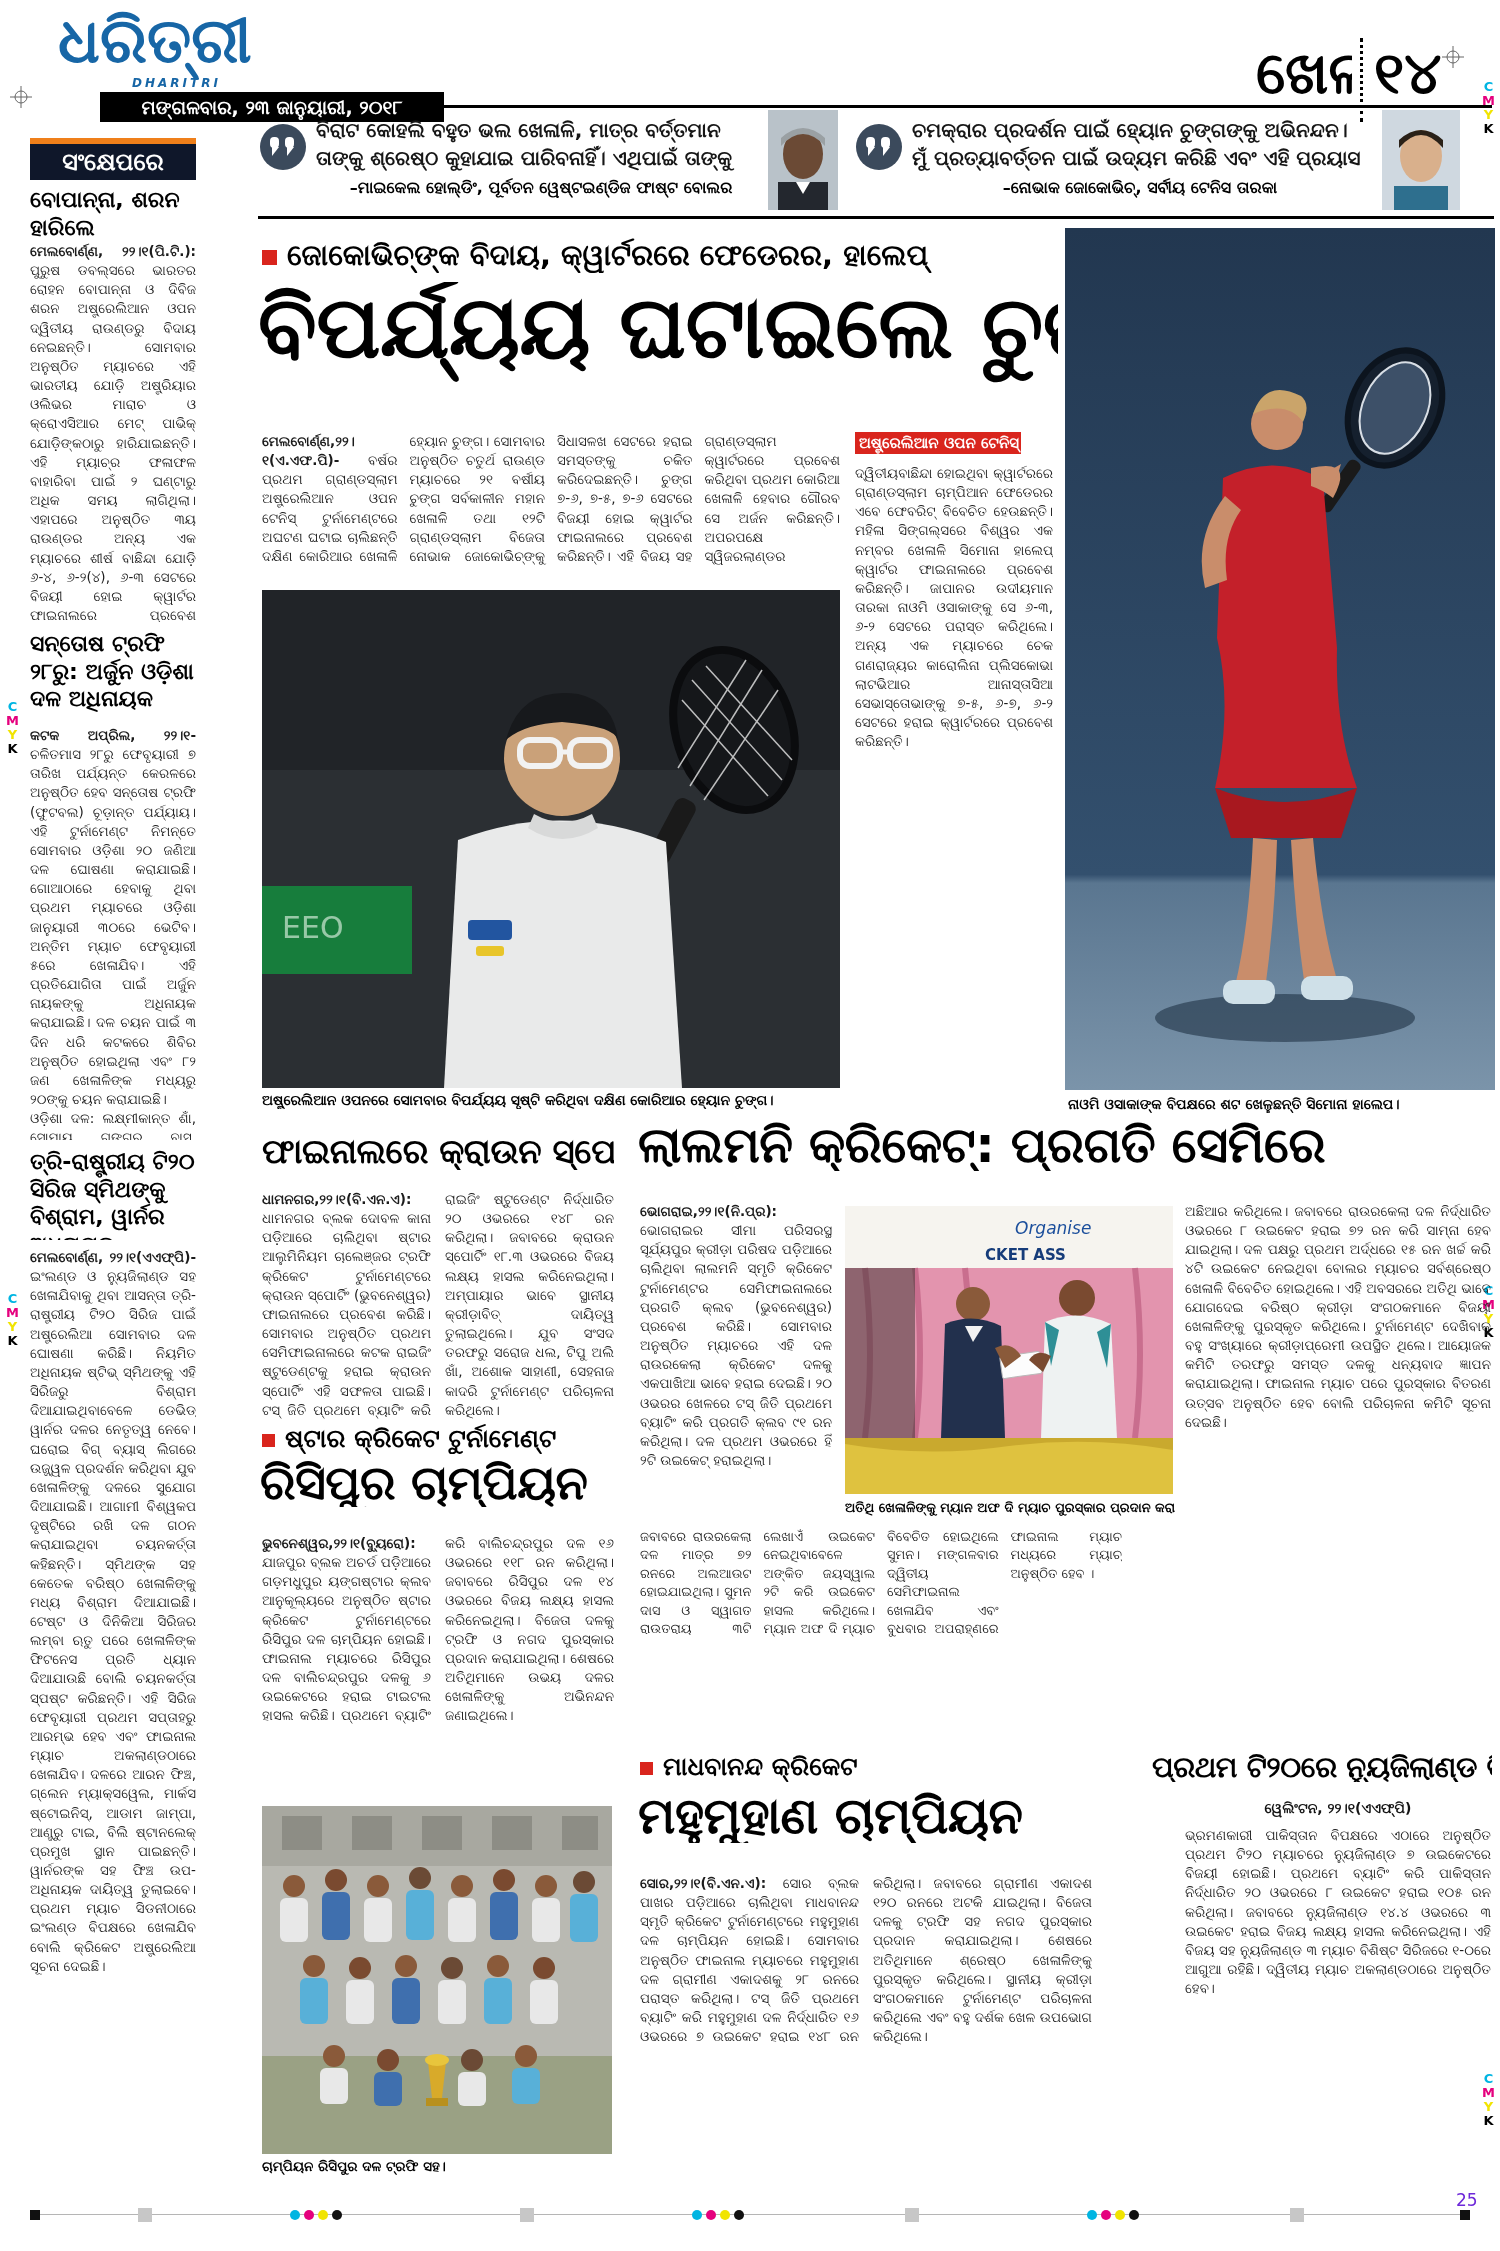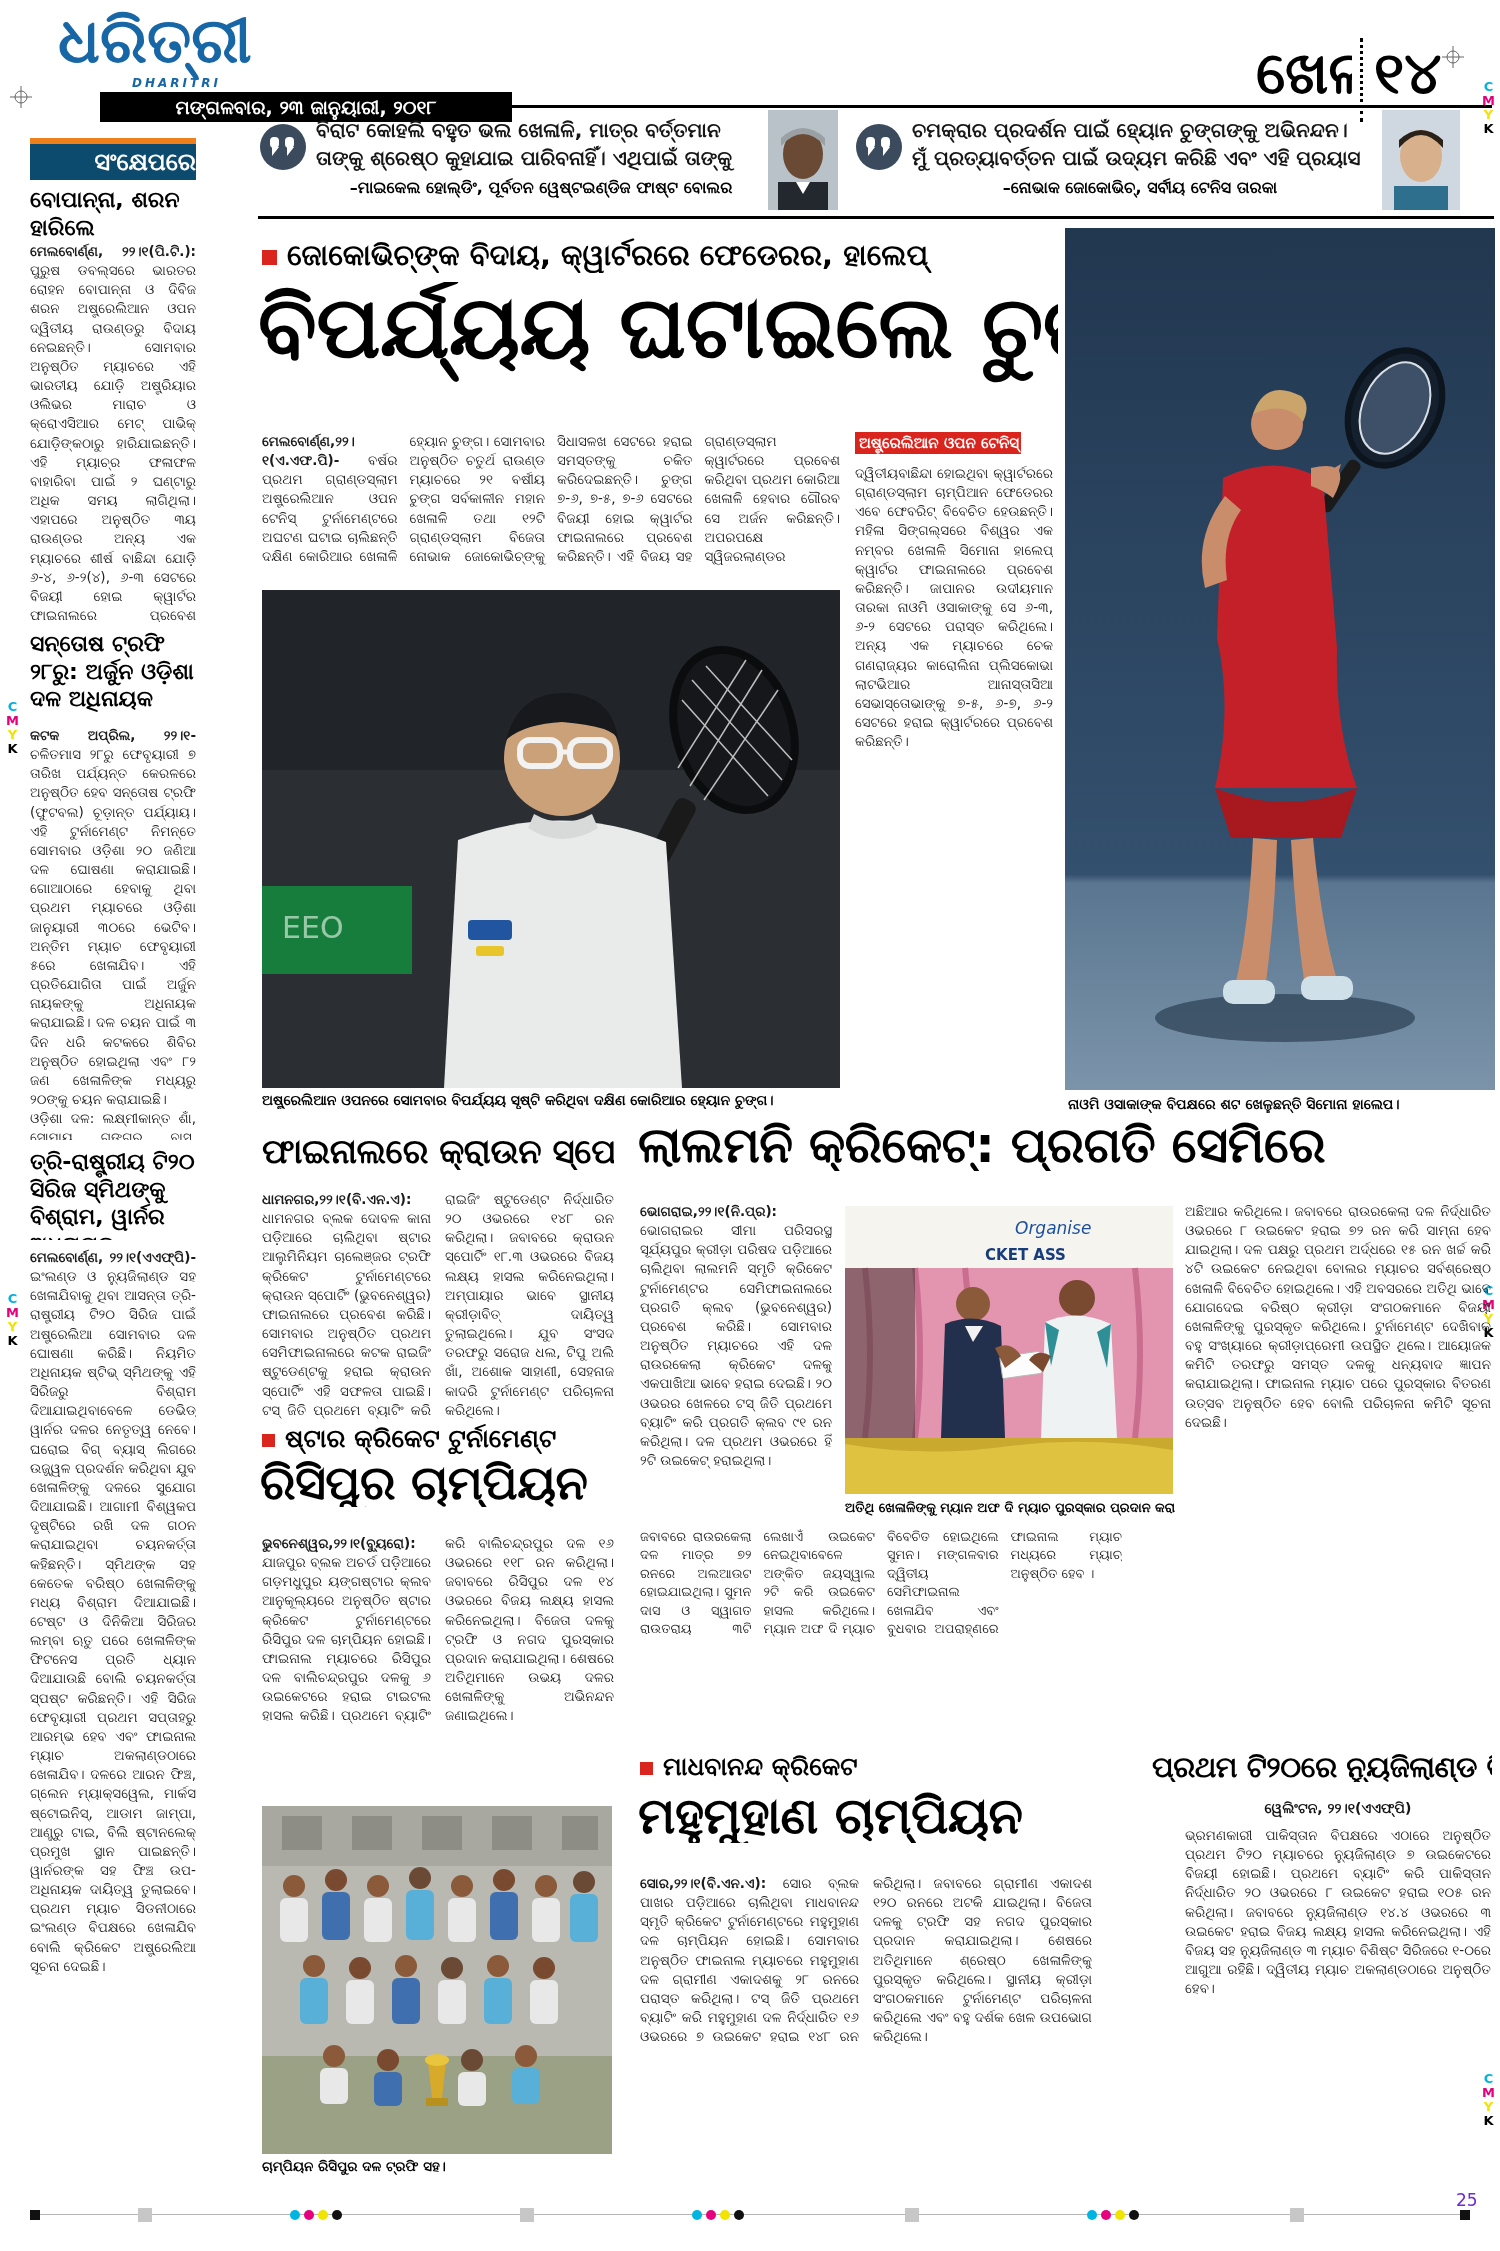--- a/index.html
+++ b/index.html
@@ -9,22 +9,22 @@
   .nowrap{white-space:nowrap;overflow:hidden;}
   .headline{font-weight:bold;color:#000;line-height:1.05;letter-spacing:-0.5px;}
   .kicker{font-weight:bold;color:#000;}
   .bullet{display:inline-block;width:15px;height:15px;background:#d9251d;margin-right:10px;}
   .body-text{font-size:13.5px;line-height:1.42;text-align:justify;color:#1b1b1b;overflow:hidden;white-space:pre-line;}
   .dateline{font-weight:bold;}
   .cols2{column-count:2;column-gap:14px;}
   .cols4{column-count:4;column-gap:12px;}
   .caption{font-size:14px;font-weight:bold;color:#000;}
   .red-tag{background:#d9251d;color:#fff;font-weight:bold;font-size:15px;text-align:center;padding:2px 4px;}
-  .briefs-header{background:#0c4a6e;border-top:6px solid #ef7f1a;color:#fff;font-weight:bold;
-                 font-size:24px;text-align:right;line-height:36px;}
+  .briefs-header{background:#0f172a;border-top:6px solid #ef7f1a;color:#fff;font-weight:bold;
+                 font-size:24px;text-align:center;line-height:36px;}
   .brief-headline{font-weight:bold;font-size:22px;line-height:1.25;color:#000;}
   .quote-text{font-size:20px;font-weight:bold;line-height:1.4;color:#161616;}
   .quote-attr{font-size:16px;font-weight:bold;text-align:center;color:#000;}
   .datebar{background:#000;color:#fff;font-size:19px;font-weight:bold;text-align:center;line-height:30px;}
   .logo{color:#1766a6;font-weight:bold;font-size:62px;line-height:1;}
   .logo-sub{color:#1766a6;font-weight:bold;font-size:12px;letter-spacing:3px;}
   .section-title{font-size:58px;font-weight:bold;color:#000;line-height:1;}
   .dotsep{border-left:3px dotted #000;height:84px;}
   .cmyk{font-size:13px;font-weight:bold;line-height:14px;text-align:center;}
   .cmyk .c{color:#00b5e2;display:block;} .cmyk .m{color:#e5007e;display:block;}
@@ -79,21 +79,21 @@
   <div class="ab cmyk" style="left:1482px;top:2072px;">
     <span class="c">C</span>
       <span class="m">M</span>
       <span class="y">Y</span>
       <span class="k">K</span>
   </div>
 
   <div class="ab logo" style="left:58px;top:10px;">ଧରିତ୍ରୀ</div>
   <div class="ab logo-sub" style="left:132px;top:76px;font-style:italic;">DHARITRI</div>
   <div class="ab rule" style="left:440px;top:105px;width:1052px;height:3px;"></div>
-  <div class="ab datebar" style="left:100px;top:92px;width:412px;height:30px;">ମଙ୍ଗଳବାର, ୨୩ ଜାନୁୟାରୀ, ୨୦୧୮</div>
+  <div class="ab datebar" style="left:100px;top:92px;width:344px;height:30px;">ମଙ୍ଗଳବାର, ୨୩ ଜାନୁୟାରୀ, ୨୦୧୮</div>
   <div class="ab section-title nowrap" style="left:1256px;top:44px;width:96px;">ଖେଳ</div>
   <div class="ab dotsep" style="left:1360px;top:38px;"></div>
   <div class="ab section-title nowrap" style="left:1374px;top:44px;width:70px;">୧୪</div>
 
   <div class="ab" style="left:260px;top:124px;">
     <svg width="46" height="46">
         <circle cx="23" cy="23" r="23" fill="#3b4a5c"></circle>
         <rect x="10" y="13" width="9" height="11" rx="4" fill="#fff"></rect>
         <rect x="25" y="13" width="9" height="11" rx="4" fill="#fff"></rect>
         <path d="M12 23 L12 32 L19 23 Z" fill="#fff"></path>

